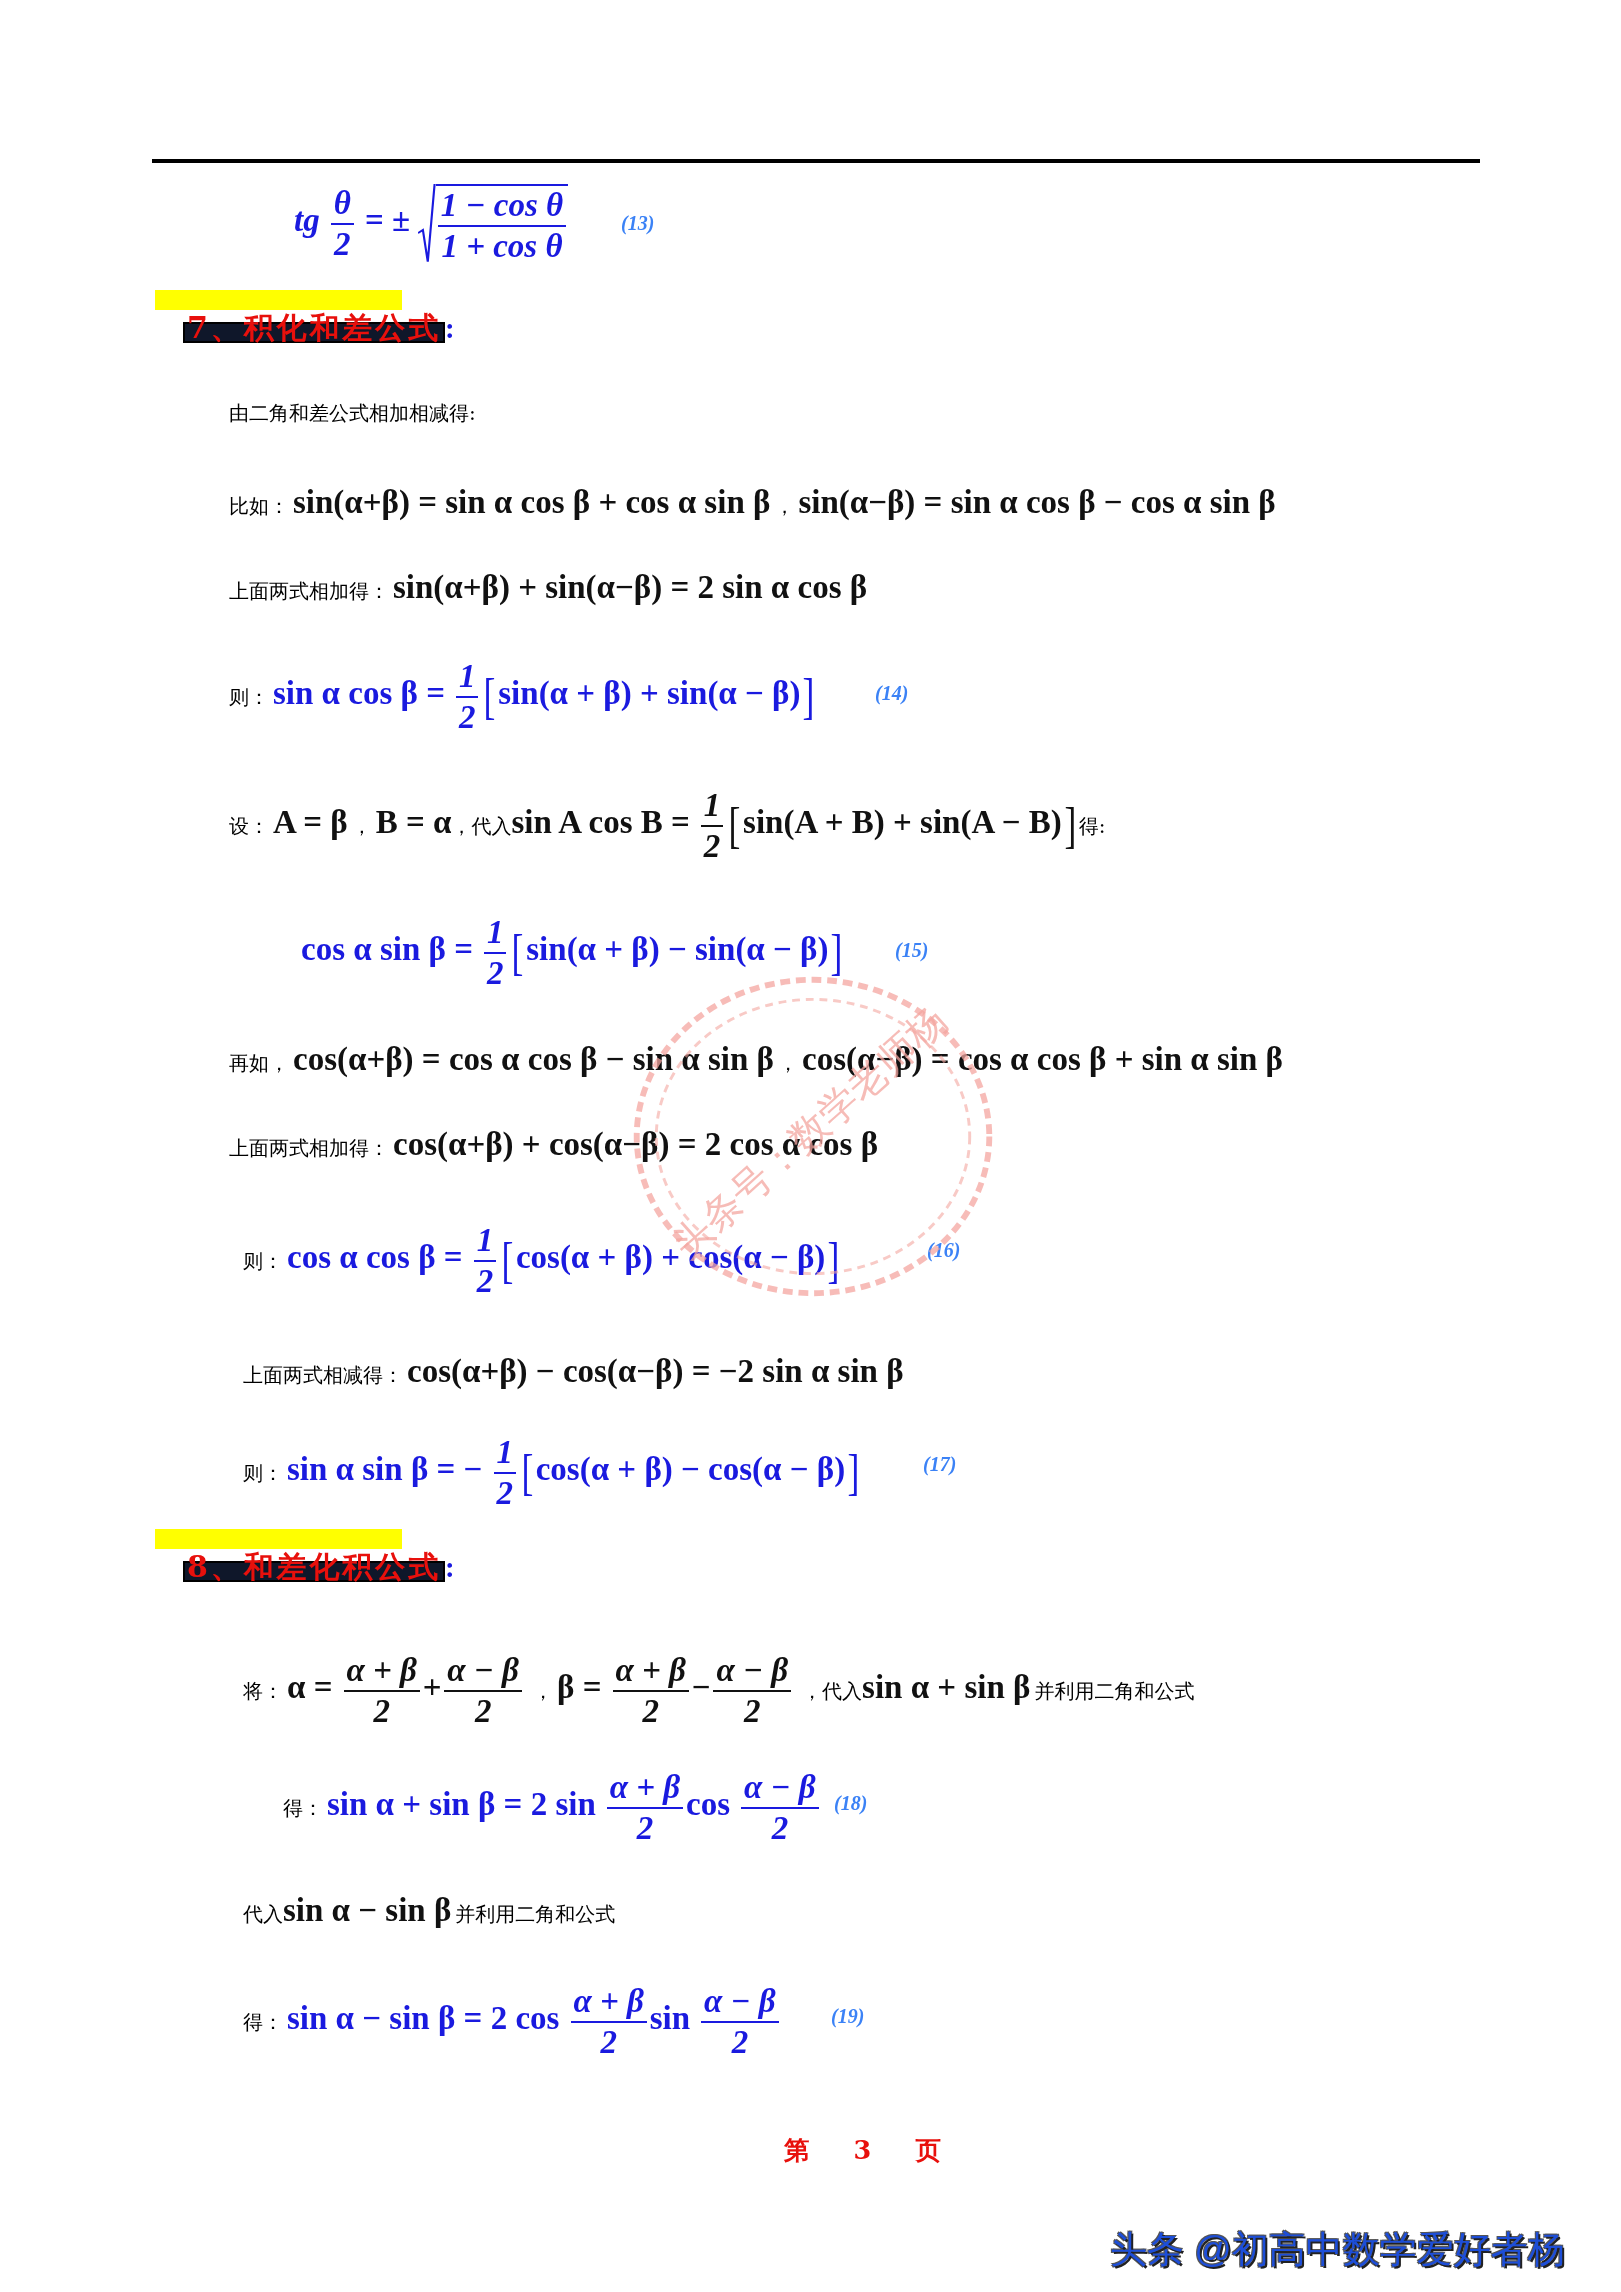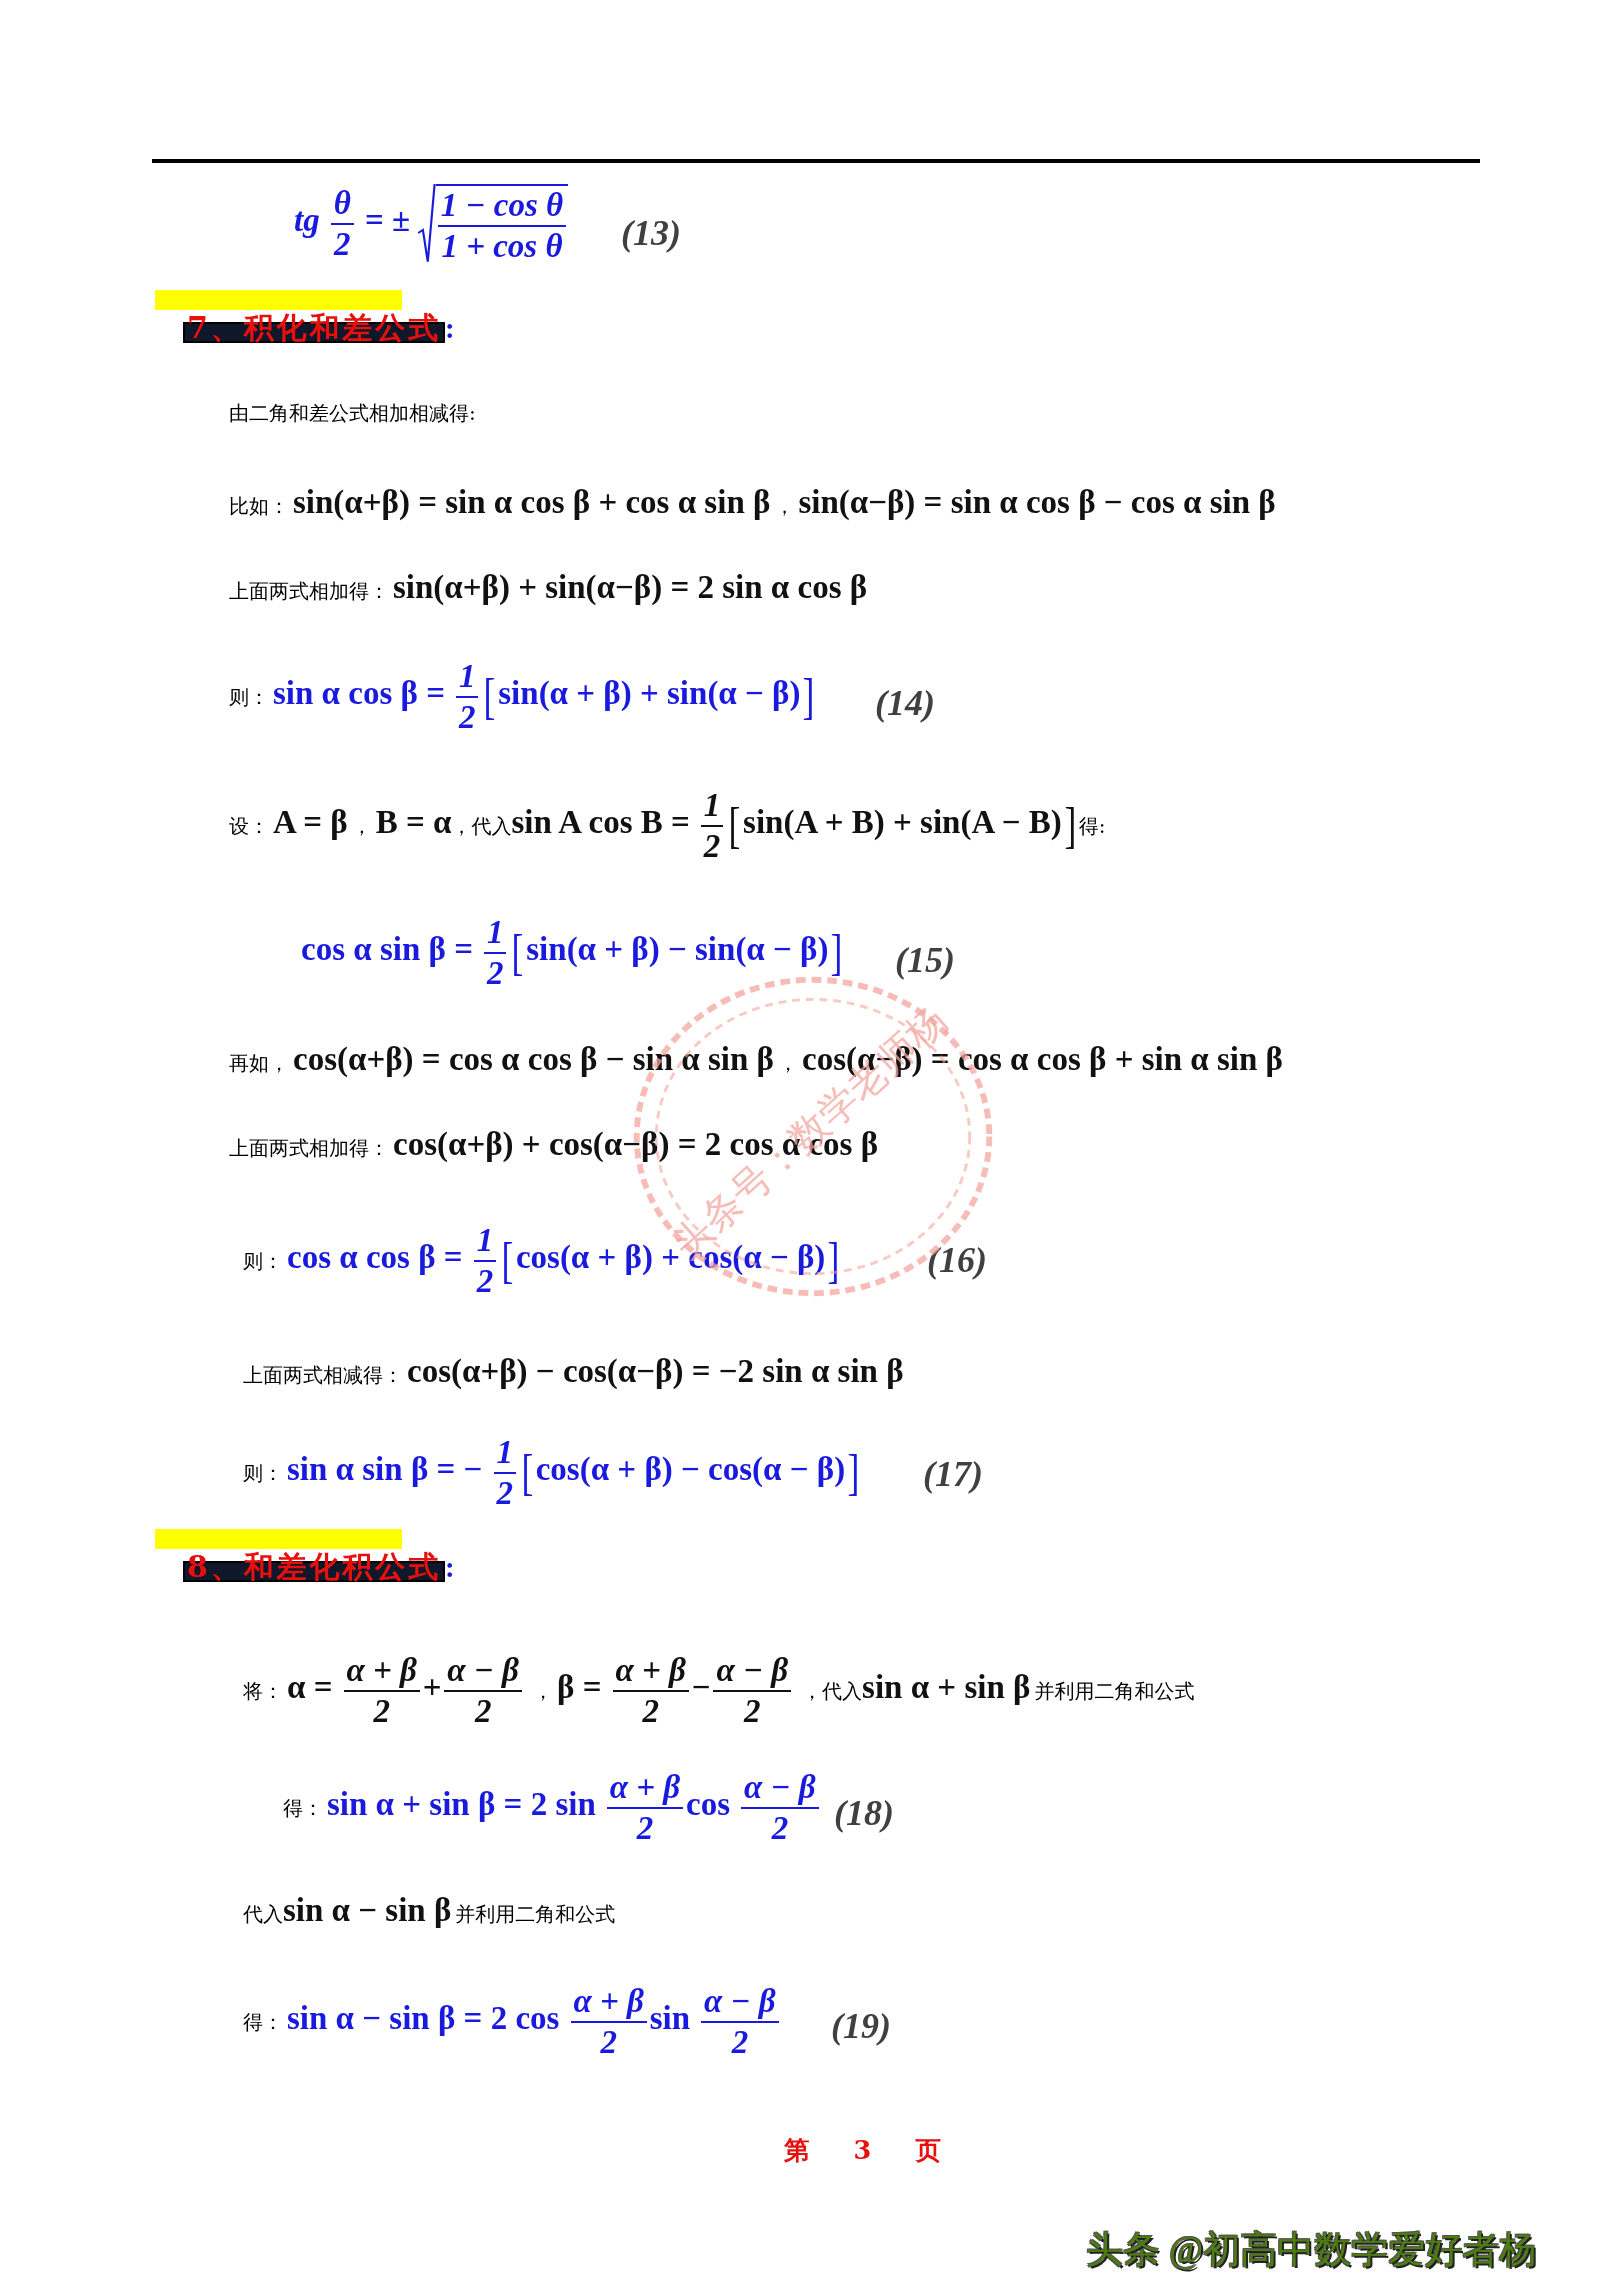--- a/index.html
+++ b/index.html
@@ -5,41 +5,41 @@
   html, body { margin: 0; padding: 0; background: #ffffff; }
   body { width: 1621px; height: 2293px; position: relative; overflow: hidden;
          font-family: "Liberation Serif", "DejaVu Serif", serif; color: #000; }
   .abs { position: absolute; white-space: nowrap; }
   .rule { left: 152px; top: 159px; width: 1328px; height: 3.9px; background: #000; }
 
   .cn { font-family: "DejaVu Serif", "Liberation Serif", serif; font-size: 20px; font-weight: normal; }
   .math { font-family: "Liberation Serif", serif; font-size: 33px; font-weight: bold; }
   .blue { color: #1a1adf; }
   .black { color: #111; }
-  .eqno { font-family: "Liberation Serif", serif; font-size: 36px; font-weight: bold; font-style: italic; color: #404040; }
+  .eqno { font-family: "Liberation Serif", serif; font-size: 20px; font-weight: bold; font-style: italic; color: #3b82f6; }
   i.v { font-style: italic; }
 
   .frac { display: inline-block; vertical-align: middle; text-align: center; margin: 0 2.9px; }
   .frac > span { display: block; line-height: 1.05; font-style: italic; }
   .frac .num { border-bottom: 2.5px solid currentColor; padding: 0 2.9px 2px; }
   .frac .den { padding-top: 2px; }
   .bracket { font-size: 51px; font-weight: normal; vertical-align: middle; line-height: 1; display: inline-block; transform: scaleX(0.7); }
 
   .heading-box { border: 2.9px solid #000; background: #0f172a; padding: 0 2px; margin-left: 28px; }
   .heading-pad { position: absolute; background: #ffff00; }
   .heading-text { font-family: "DejaVu Serif", serif; font-size: 30px; font-weight: bold; color: #e8100c; letter-spacing: 2.9px; }
   .heading-colon { color: #1a1adf; font-size: 29px; font-weight: bold; }
 
   .sqrt { display: inline-block; vertical-align: middle; position: relative; padding-left: 17.6px; }
   .sqrt .rad { position: absolute; left: 0; top: 0; width: 17.6px; height: 100%; }
   .sqrt .body { border-top: 2.5px solid #1a1adf; display: inline-block; padding: 2px 2px 0; }
 
   .page-num { font-family: "DejaVu Serif", serif; font-size: 25.5px; font-weight: bold; color: #e8100c; letter-spacing: 17.6px; }
-  .watermark-text { font-family: Liberation Serif, serif; font-size: 37px; color: #4d7c0f;
-                    text-shadow: 2px 2px 0 #222, -1px -1px 0 #555, 1px -1px 0 #555, -1px 1px 0 #555; }
+  .watermark-text { font-family: Liberation Sans, sans-serif; font-size: 37px; color: #1d4ed8;
+                    text-shadow: 2px 2px 0 #222, -1px -1px 0 #555, 1px -1px 0 #555, -1px 1px 0 #555; margin-left: 24px; }
 
   .stamp { left: 622px; top: 970px; width: 382px; height: 333px; }
 </style>
 </head>
 <body>
 
 <div class="abs rule"></div>
 
 <div class="abs math blue" style="left:294px; top:184px;">
   <i class="v">tg</i>

